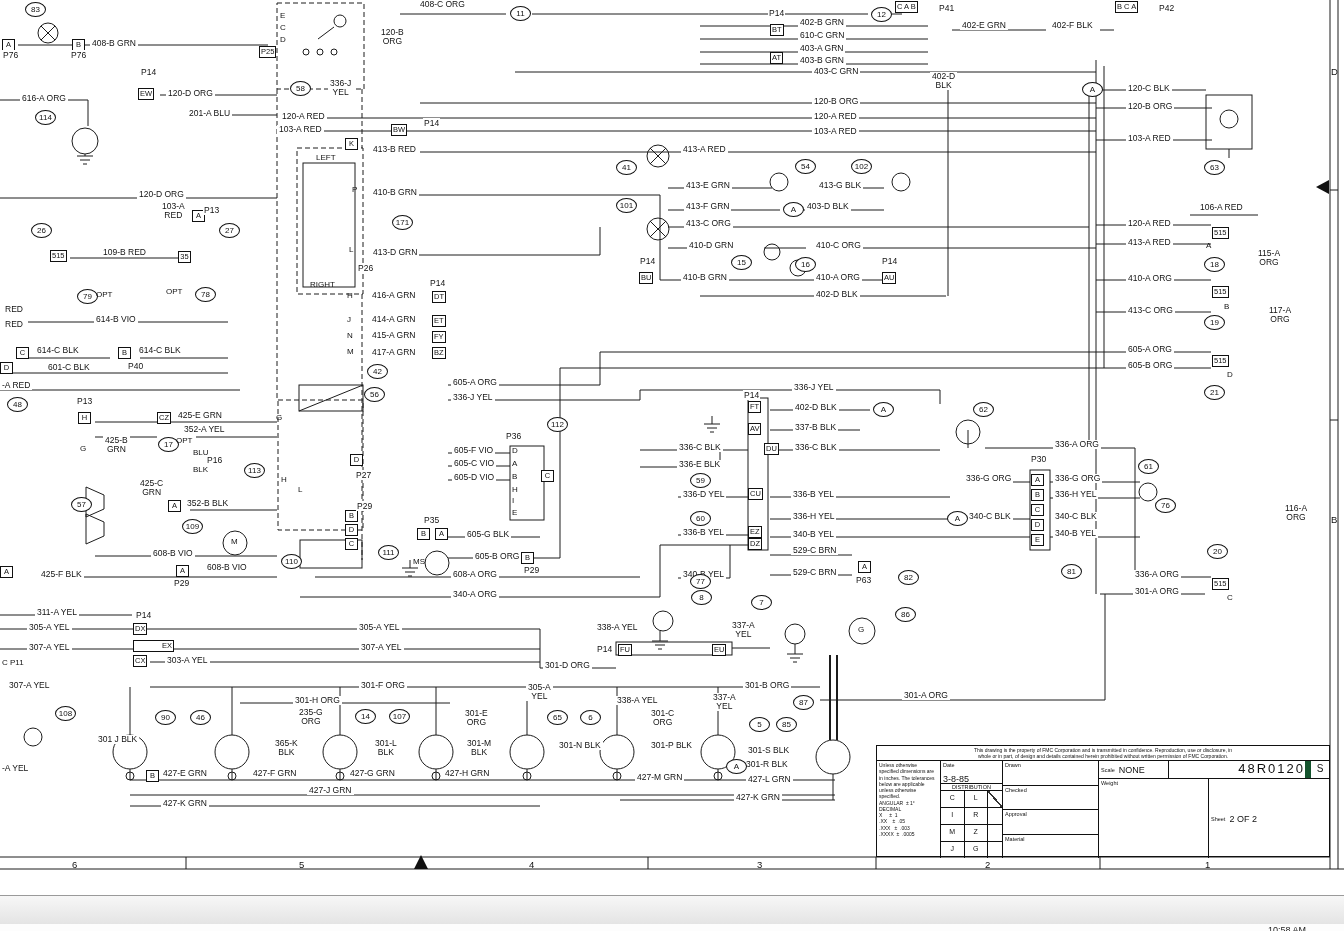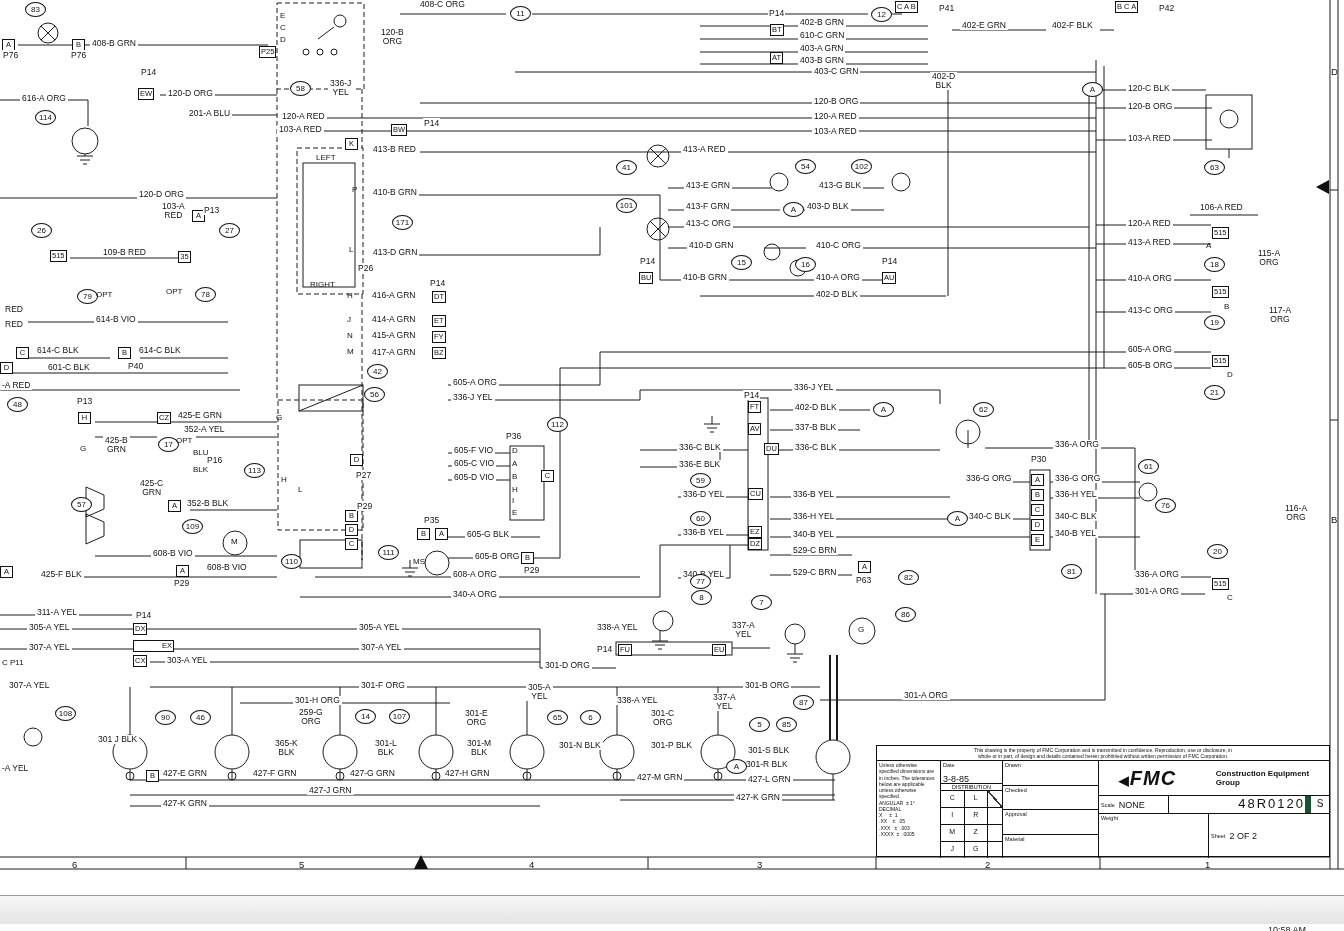--- a/index.html
+++ b/index.html
@@ -258,21 +258,21 @@
       <div class="wire" style="left: 35px; top: 608px;">311-A YEL</div>
       <div class="wire" style="left: 27px; top: 623px;">305-A YEL</div>
       <div class="wire" style="left: 27px; top: 643px;">307-A YEL</div>
       <div class="wire" style="left: 7px; top: 681px;">307-A YEL</div>
       <div class="wire" style="left: 0px; top: 764px;">-A YEL</div>
       <div class="wire" style="left: 165px; top: 656px;">303-A YEL</div>
       <div class="wire" style="left: 357px; top: 623px;">305-A YEL</div>
       <div class="wire" style="left: 359px; top: 643px;">307-A YEL</div>
       <div class="wire" style="left: 359px; top: 681px;">301-F ORG</div>
       <div class="wire" style="left: 293px; top: 696px;">301-H ORG</div>
-      <div class="wire" style="left: 297px; top: 708px;">259-G
+      <div class="wire" style="left: 297px; top: 708px;">235-G
 ORG</div>
       <div class="wire" style="left: 96px; top: 735px;">301 J BLK</div>
       <div class="wire" style="left: 273px; top: 739px;">365-K
 BLK</div>
       <div class="wire" style="left: 373px; top: 739px;">301-L
 BLK</div>
       <div class="wire" style="left: 463px; top: 709px;">301-E
 ORG</div>
       <div class="wire" style="left: 526px; top: 683px;">305-A
 YEL</div>
@@ -536,25 +536,20 @@
             <span class="tb-lab">Checked</span>
           </div>
         <div class="tb-sig">
             <span class="tb-lab">Approval</span>
           </div>
         <div class="tb-sig">
             <span class="tb-lab">Material</span>
           </div>
       </div>
       <div class="tb-col4">
-        <div class="tb-logo">
-          <span class="fmc"><span class="tri">◀</span><span>FMC</span></span>
-          <span class="grp">Construction Equipment
-Group</span>
-        </div>
         <div class="tb-scalerow">
           <div class="tb-scale">
             <span class="tb-lab">Scale</span>
             <span class="tb-val">NONE</span>
           </div>
           <div class="tb-num">48R0120</div>
           <div class="tb-rev">S</div>
         </div>
         <div class="tb-wtrow">
           <div class="tb-wt">

